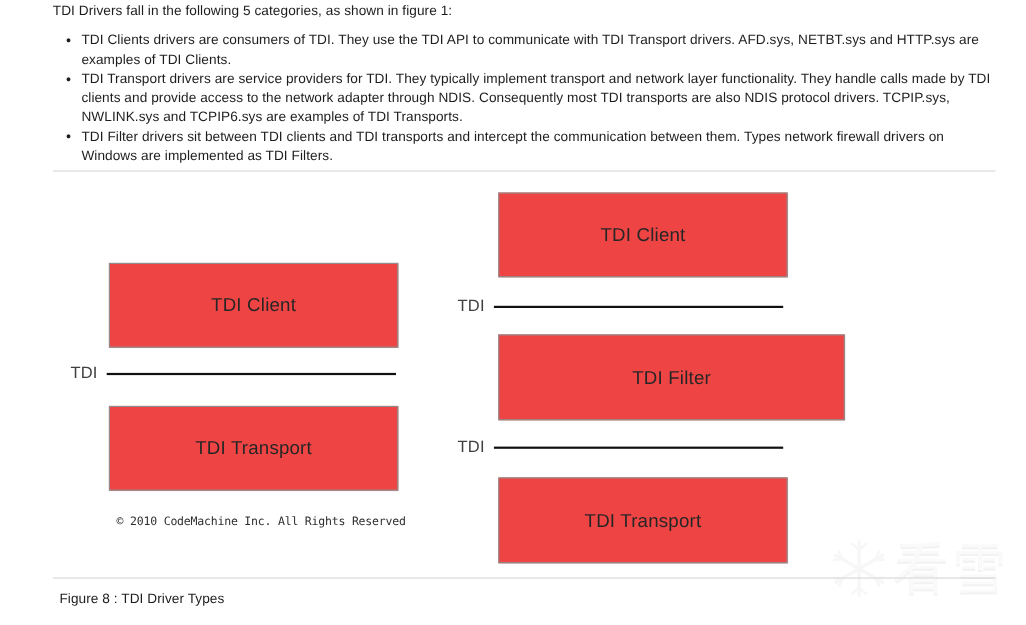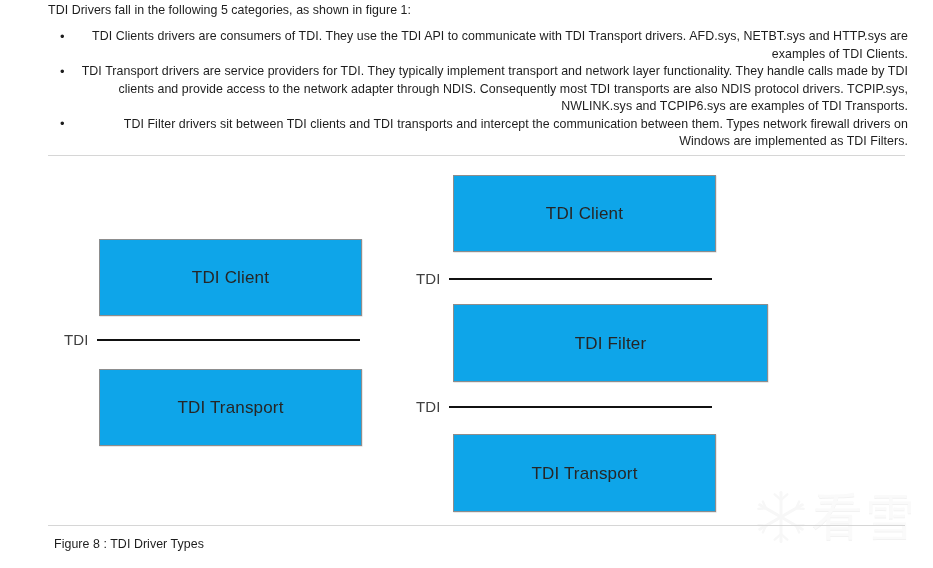--- a/index.html
+++ b/index.html
@@ -29,21 +29,20 @@
     font-size: 12.4px;
     line-height: 17px;
     color: #1d1d1d;
     margin: 0 0 9px 0;
     letter-spacing: 0.005em;
   }
   ul.bullets {
     margin: 0;
     padding: 0 0 0 26px;
     list-style: none;
-    text-align: right;
   }
   ul.bullets li {
     position: relative;
     font-size: 12.4px;
     line-height: 17.5px;
     color: #1d1d1d;
     margin-bottom: 0px;
     letter-spacing: 0.005em;
   }
   ul.bullets li::before {
@@ -71,21 +70,21 @@
     position: absolute;
     left: 0;
     top: 0;
     width: 933px;
     height: 568px;
   }
 
   .dbox {
     position: absolute;
     border: 1px solid #8d8d8d;
-    background: #0ea5e9;
+    background: #ef4444;
     display: flex;
     align-items: center;
     justify-content: center;
     box-shadow: 0.5px 0.5px 0 0 rgba(120,120,120,0.35);
   }
   .dbox span {
     font-size: 17px;
     color: #262626;
     letter-spacing: 0.01em;
     line-height: 1;
@@ -195,20 +194,21 @@
 
   <div class="iface iface-l1">
     <span class="iface-label">TDI</span>
     <span class="iface-line"></span>
   </div>
 
   <div class="dbox box-l-transport">
     <span>TDI Transport</span>
   </div>
 
+  <div class="copyright">© 2010 CodeMachine Inc. All Rights Reserved</div>
 
   <div class="dbox box-r-client">
     <span>TDI Client</span>
   </div>
 
   <div class="iface iface-r1">
     <span class="iface-label">TDI</span>
     <span class="iface-line"></span>
   </div>
 

